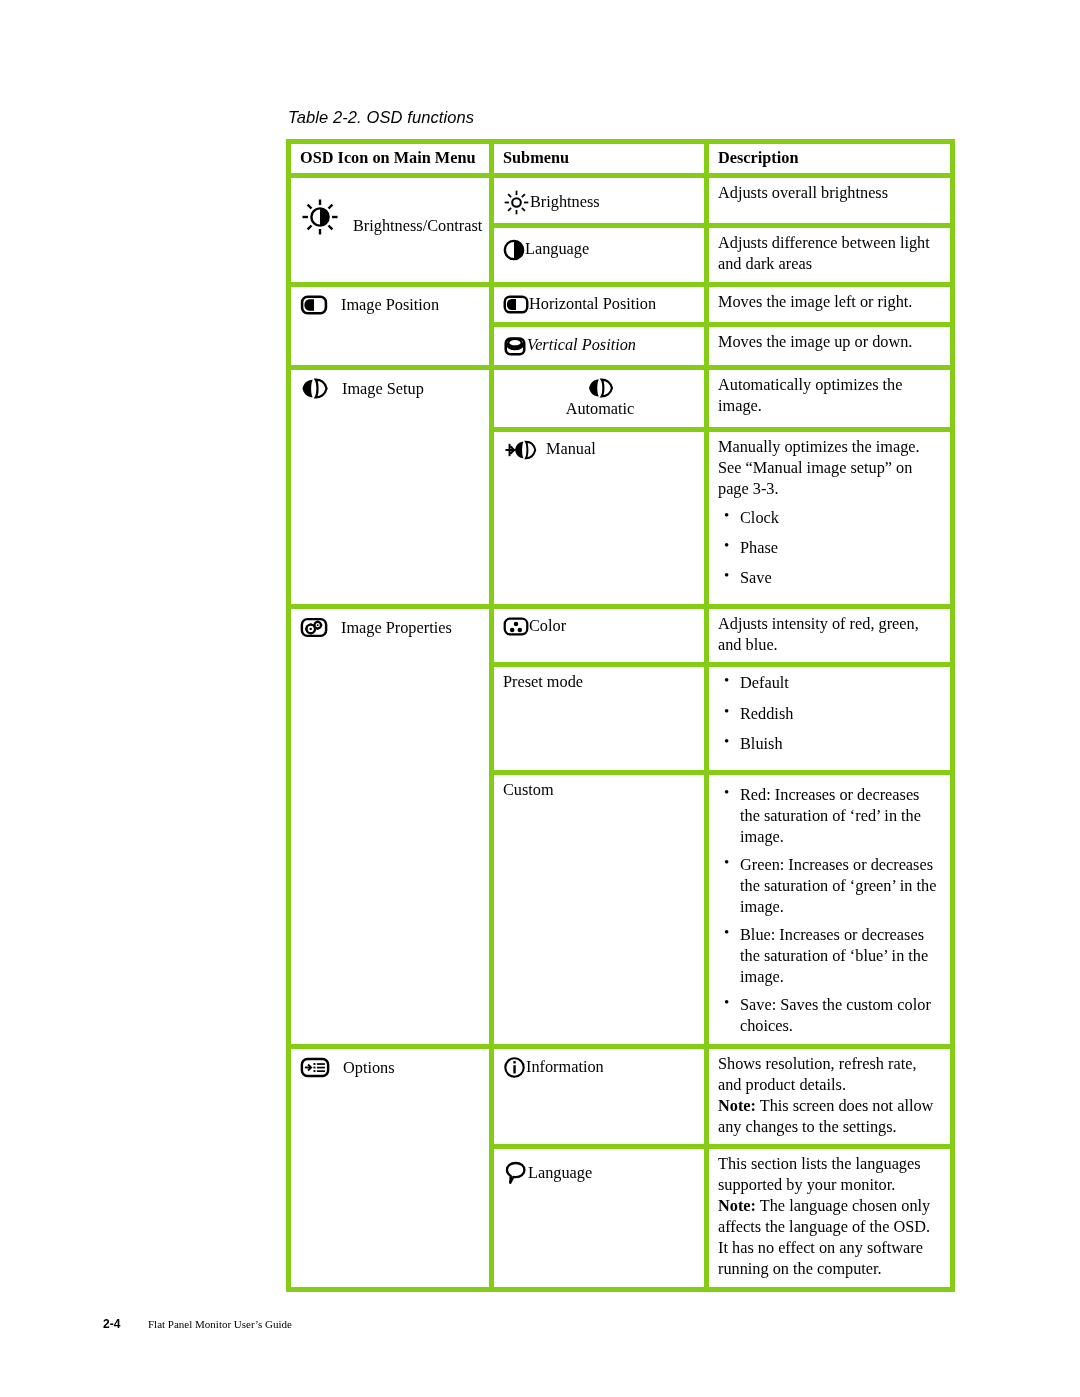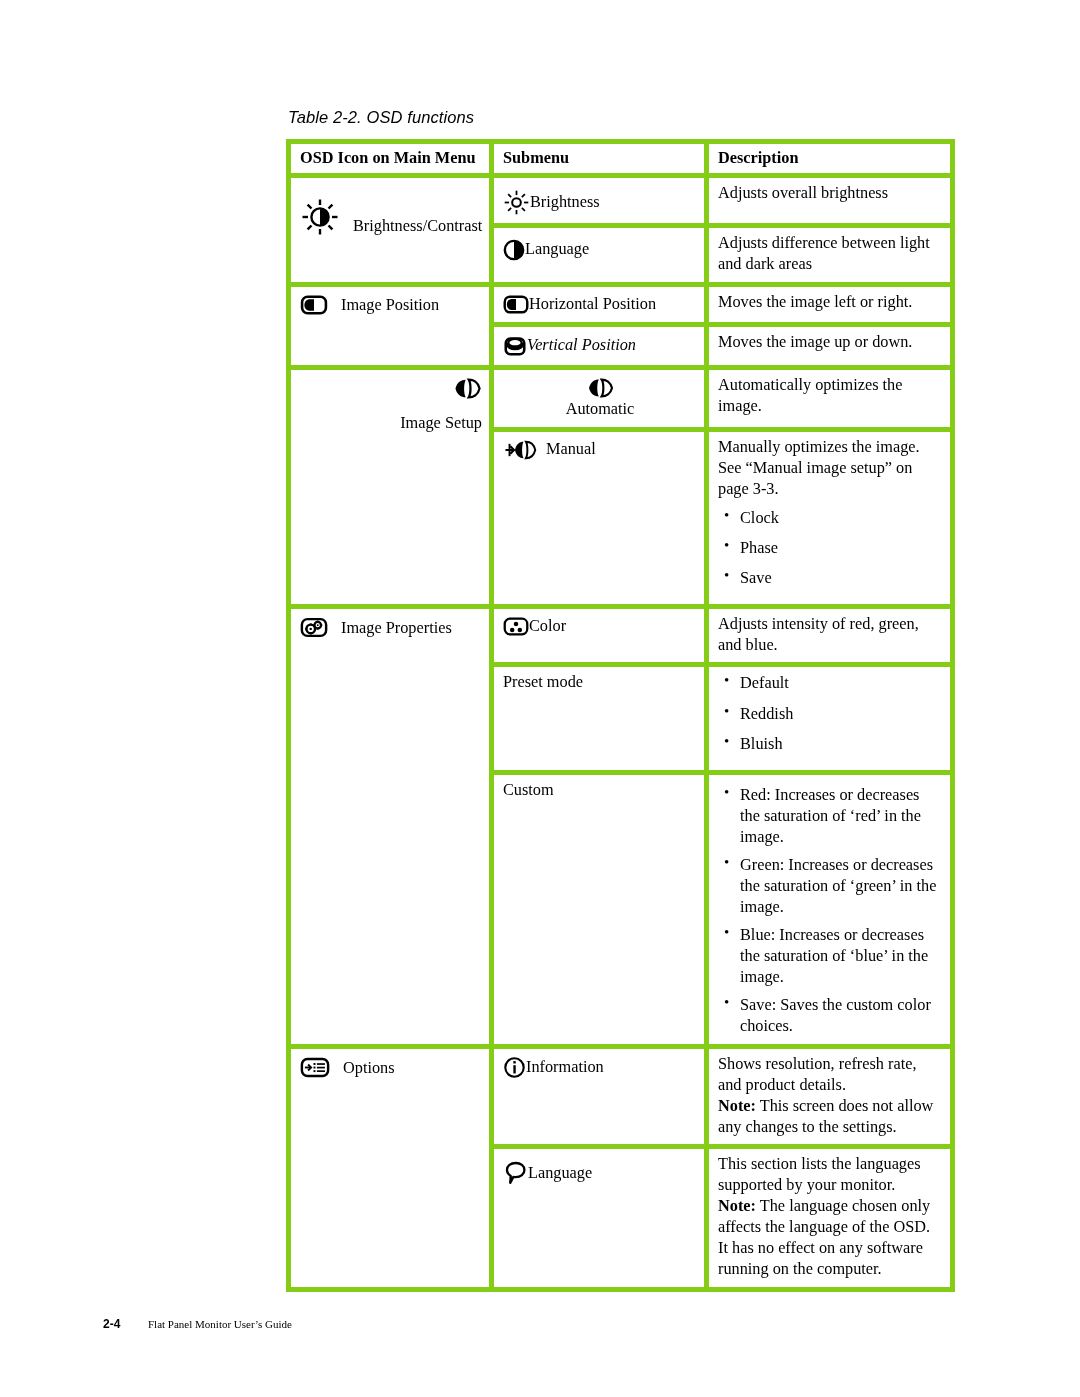--- a/index.html
+++ b/index.html
@@ -269,21 +269,21 @@
             <span class="icon-label">Vertical Position</span>
           </div>
         </td>
         <td>
           <p class="desc-line">Moves the image up or down.</p>
         </td>
       </tr>
 
       <tr>
         <td rowspan="2">
-          <div class="main-icon-row" style="padding-top:2px;flex-direction:column;">
+          <div class="main-icon-row" style="padding-top:2px;">
             <span class="ic">
               <svg width="29" height="23" viewBox="0 0 32 26">
                 <path d="M14 3 C9 3 4 6 2.4 13 C4 20 9 23 14 23 C11.6 19 11.6 7 14 3 Z" fill="#000"></path>
                 <path d="M17.4 3 C22.6 3 28 6 29.6 13 C28 20 22.6 23 17.4 23 C20 19 20 7 17.4 3 Z" fill="none" stroke="#000" stroke-width="2.6"></path>
               </svg>
             </span>
             <span class="icon-label">Image Setup</span>
           </div>
         </td>
         <td>

